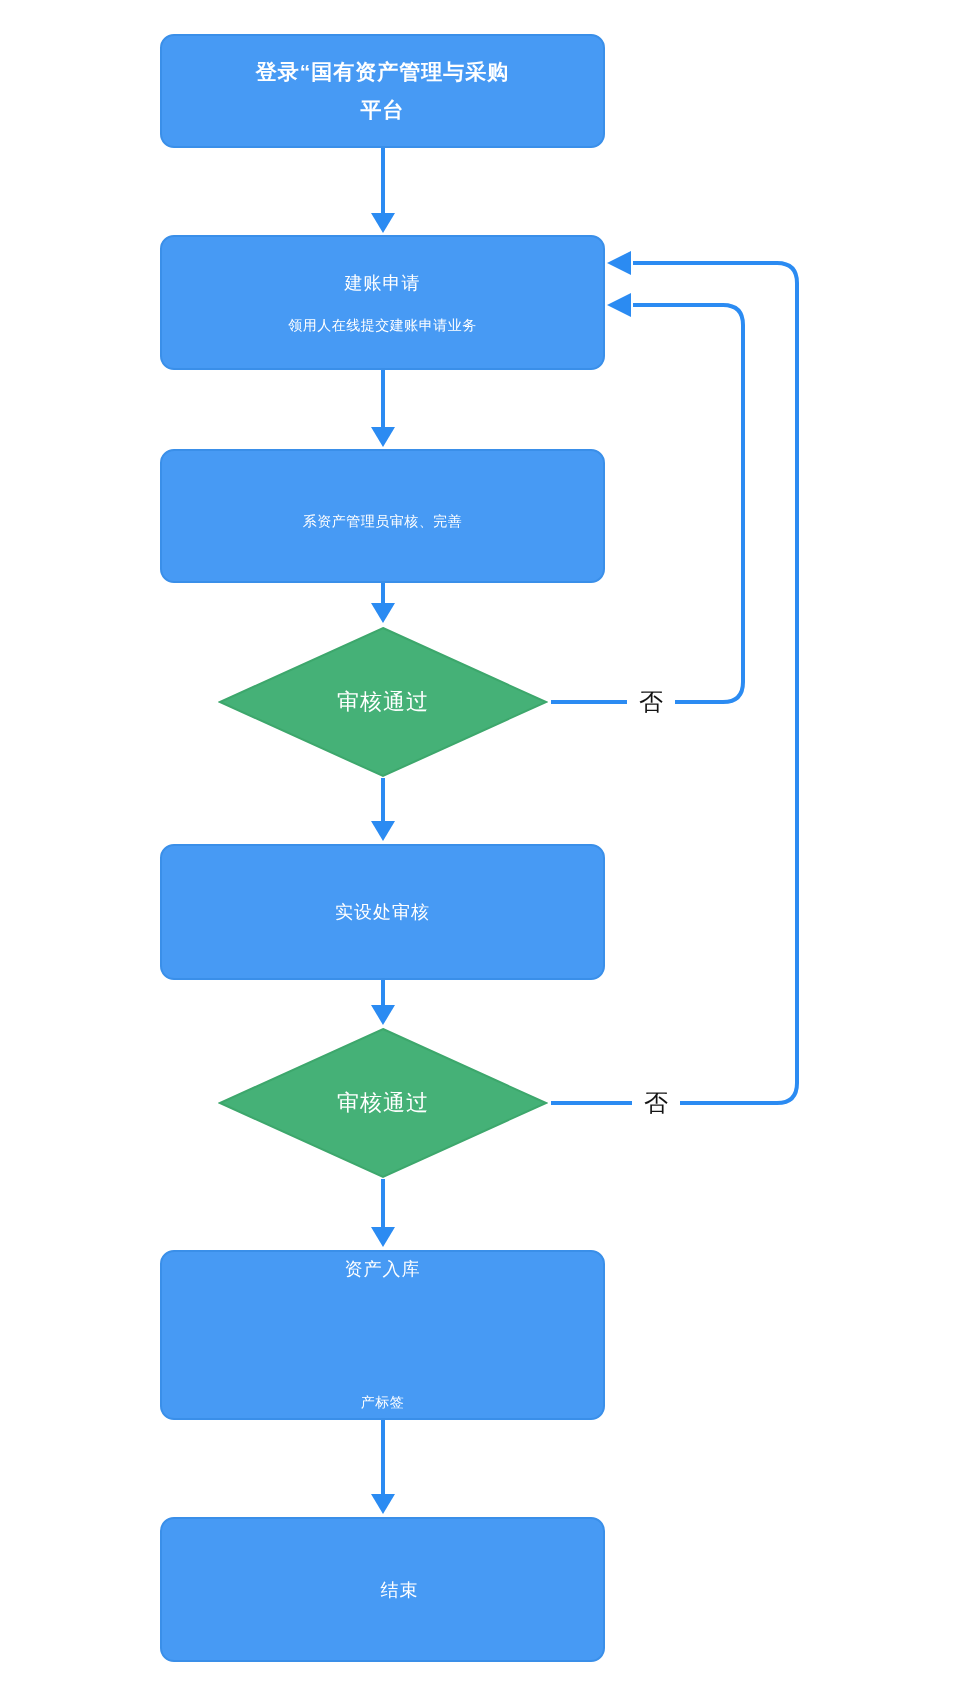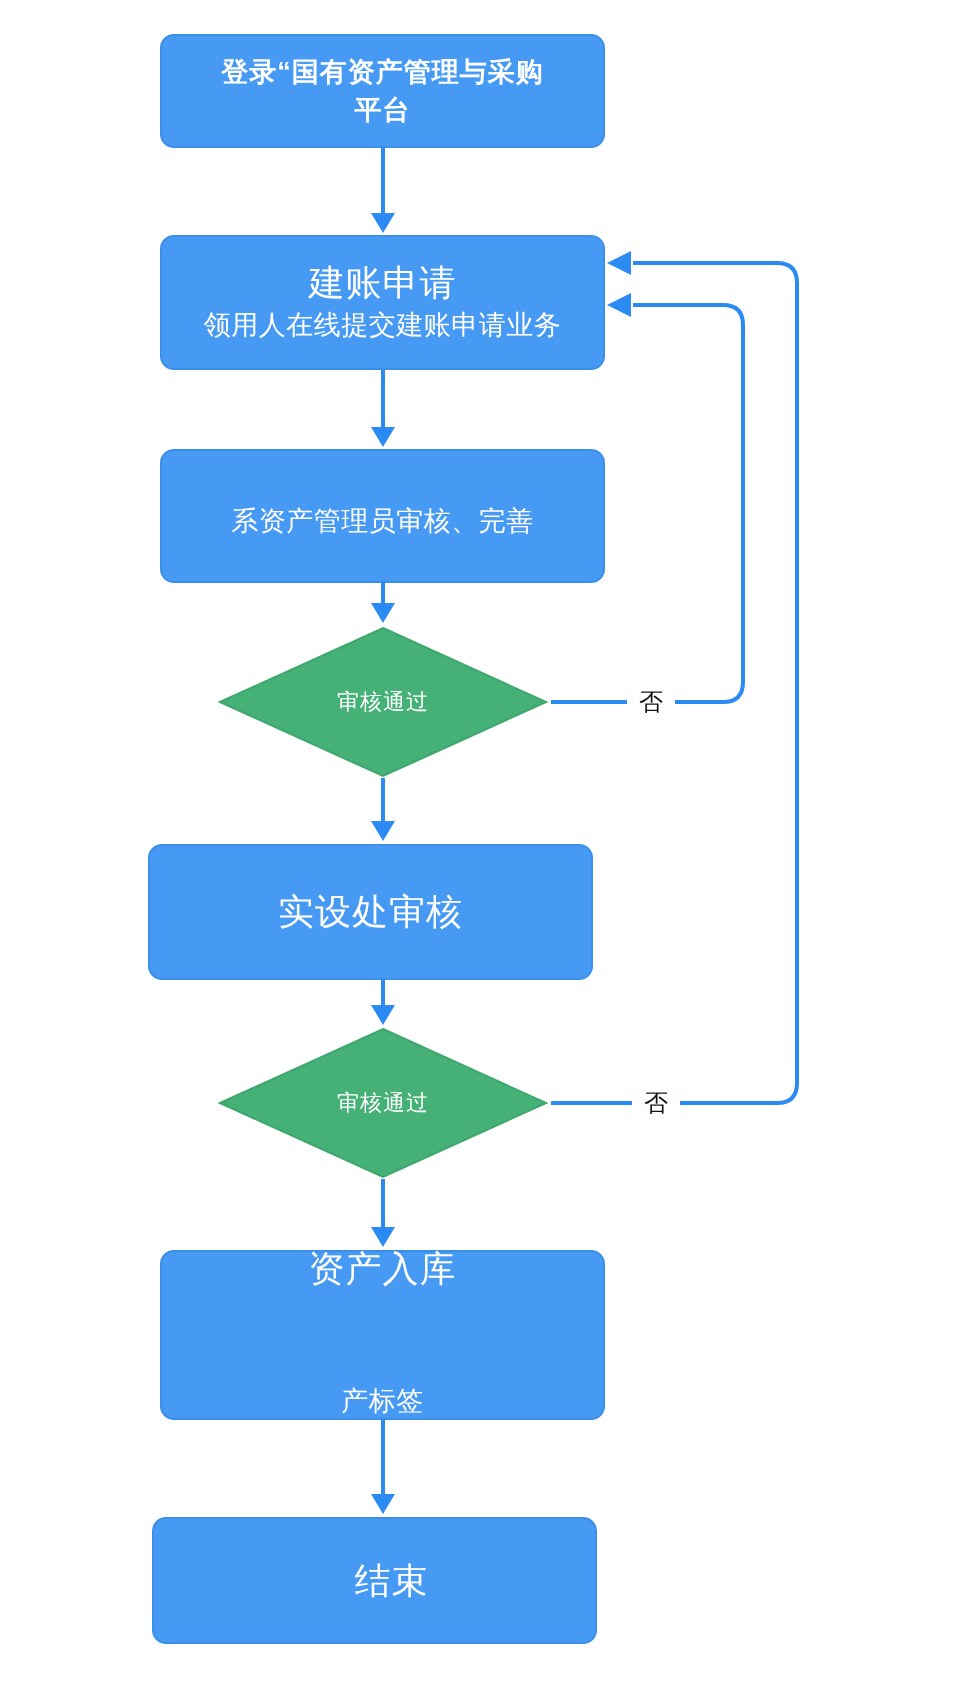--- a/index.html
+++ b/index.html
@@ -20,23 +20,23 @@
   svg.connectors{position:absolute;left:0;top:0;z-index:1;}
   svg.connectors line, svg.connectors path{stroke:var(--connector);stroke-width:4;fill:none;}
   svg.connectors polygon{fill:var(--connector);stroke:none;}
   .node{position:absolute;z-index:2;display:flex;flex-direction:column;align-items:center;justify-content:center;text-align:center;color:var(--shape_text);}
   .process{
     background:var(--process_fill);
     border:2px solid var(--process_border);
     border-radius:14px;
     box-sizing:border-box;
   }
-  .node-title{font-size:36px;line-height:34px;letter-spacing:1px;}
-  .node-title.bold{font-size:27px;line-height:38px;font-weight:700;letter-spacing:1px;}
-  .node-desc{font-size:27px;line-height:30px;margin-top:10px;letter-spacing:0.5px;}
+  .node-title{font-size:18px;line-height:34px;letter-spacing:1px;}
+  .node-title.bold{font-size:21px;line-height:38px;font-weight:700;letter-spacing:1px;}
+  .node-desc{font-size:14px;line-height:30px;margin-top:10px;letter-spacing:0.5px;}
   .decision{background:transparent;border:none;}
   .decision svg{position:absolute;left:0;top:0;width:100%;height:100%;}
   .decision svg polygon{fill:var(--decision_fill);stroke:var(--decision_stroke);stroke-width:2;}
   .decision-label{position:relative;z-index:1;font-size:22px;letter-spacing:1px;}
   .edge-label{
     position:absolute;z-index:3;background:var(--canvas_bg);color:var(--label_text);
     font-size:24px;line-height:26px;padding:4px 12px;
   }
 </style>
 </head>
@@ -100,36 +100,36 @@
     <div class="node-desc">系资产管理员审核、完善</div>
   </div>
 
   <div class="node decision" style="left:218px;top:626px;width:330px;height:152px;">
     <svg viewBox="0 0 330 152" preserveAspectRatio="none">
       <polygon points="165,2 328,76 165,150 2,76"></polygon>
     </svg>
     <span class="decision-label">审核通过</span>
   </div>
 
-  <div class="node process" style="left:148px;top:844px;width:445px;height:136px;gap:21px;">
+  <div class="node process" style="left:160px;top:844px;width:445px;height:136px;gap:21px;">
     <div class="node-title">实设处审核</div>
   </div>
 
   <div class="node decision" style="left:218px;top:1027px;width:330px;height:152px;">
     <svg viewBox="0 0 330 152" preserveAspectRatio="none">
       <polygon points="165,2 328,76 165,150 2,76"></polygon>
     </svg>
     <span class="decision-label">审核通过</span>
   </div>
 
   <div class="node process" style="left:160px;top:1250px;width:445px;height:170px;justify-content:space-between;">
     <div class="node-title">资产入库</div>
     <div class="node-desc" style="margin-top:0;font-family:Liberation Mono, monospace;">产标签</div>
   </div>
 
-  <div class="node process" style="left:152px;top:1517px;width:445px;height:127px;padding-left:34px;">
+  <div class="node process" style="left:160px;top:1517px;width:445px;height:145px;padding-left:34px;">
     <div class="node-title">结束</div>
   </div>
 
   <div class="edge-label" style="left:627px;top:685px;">否</div>
   <div class="edge-label" style="left:632px;top:1086px;">否</div>
 
 </div>
 
 </body></html>

